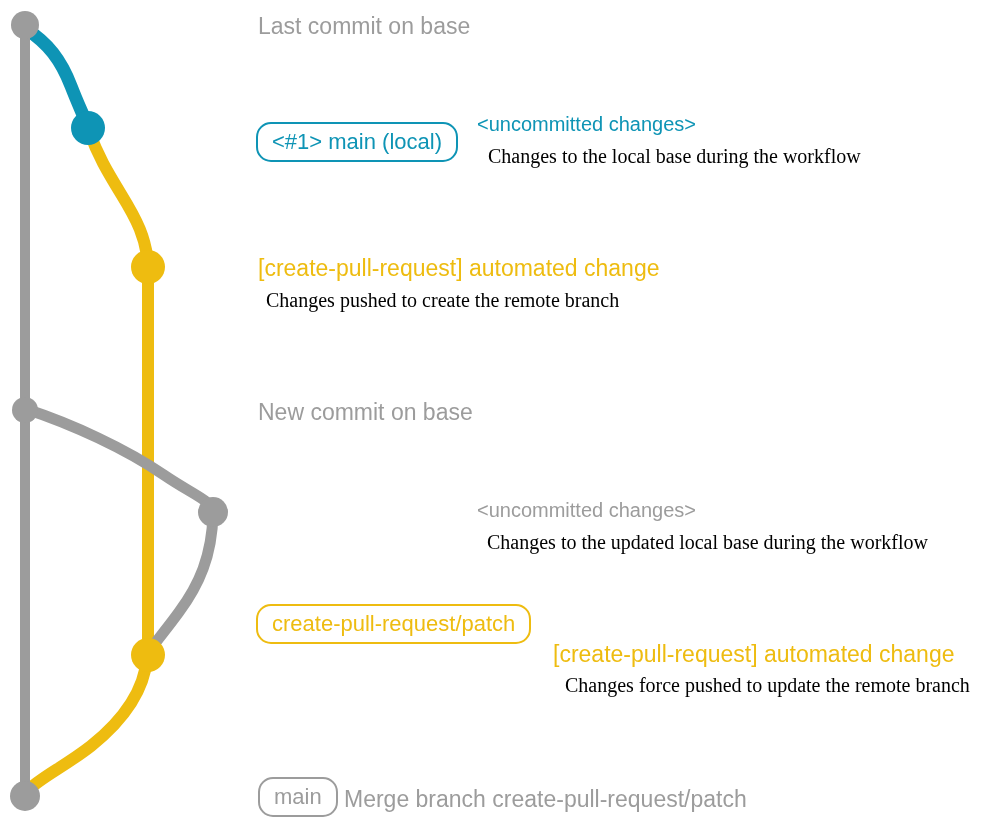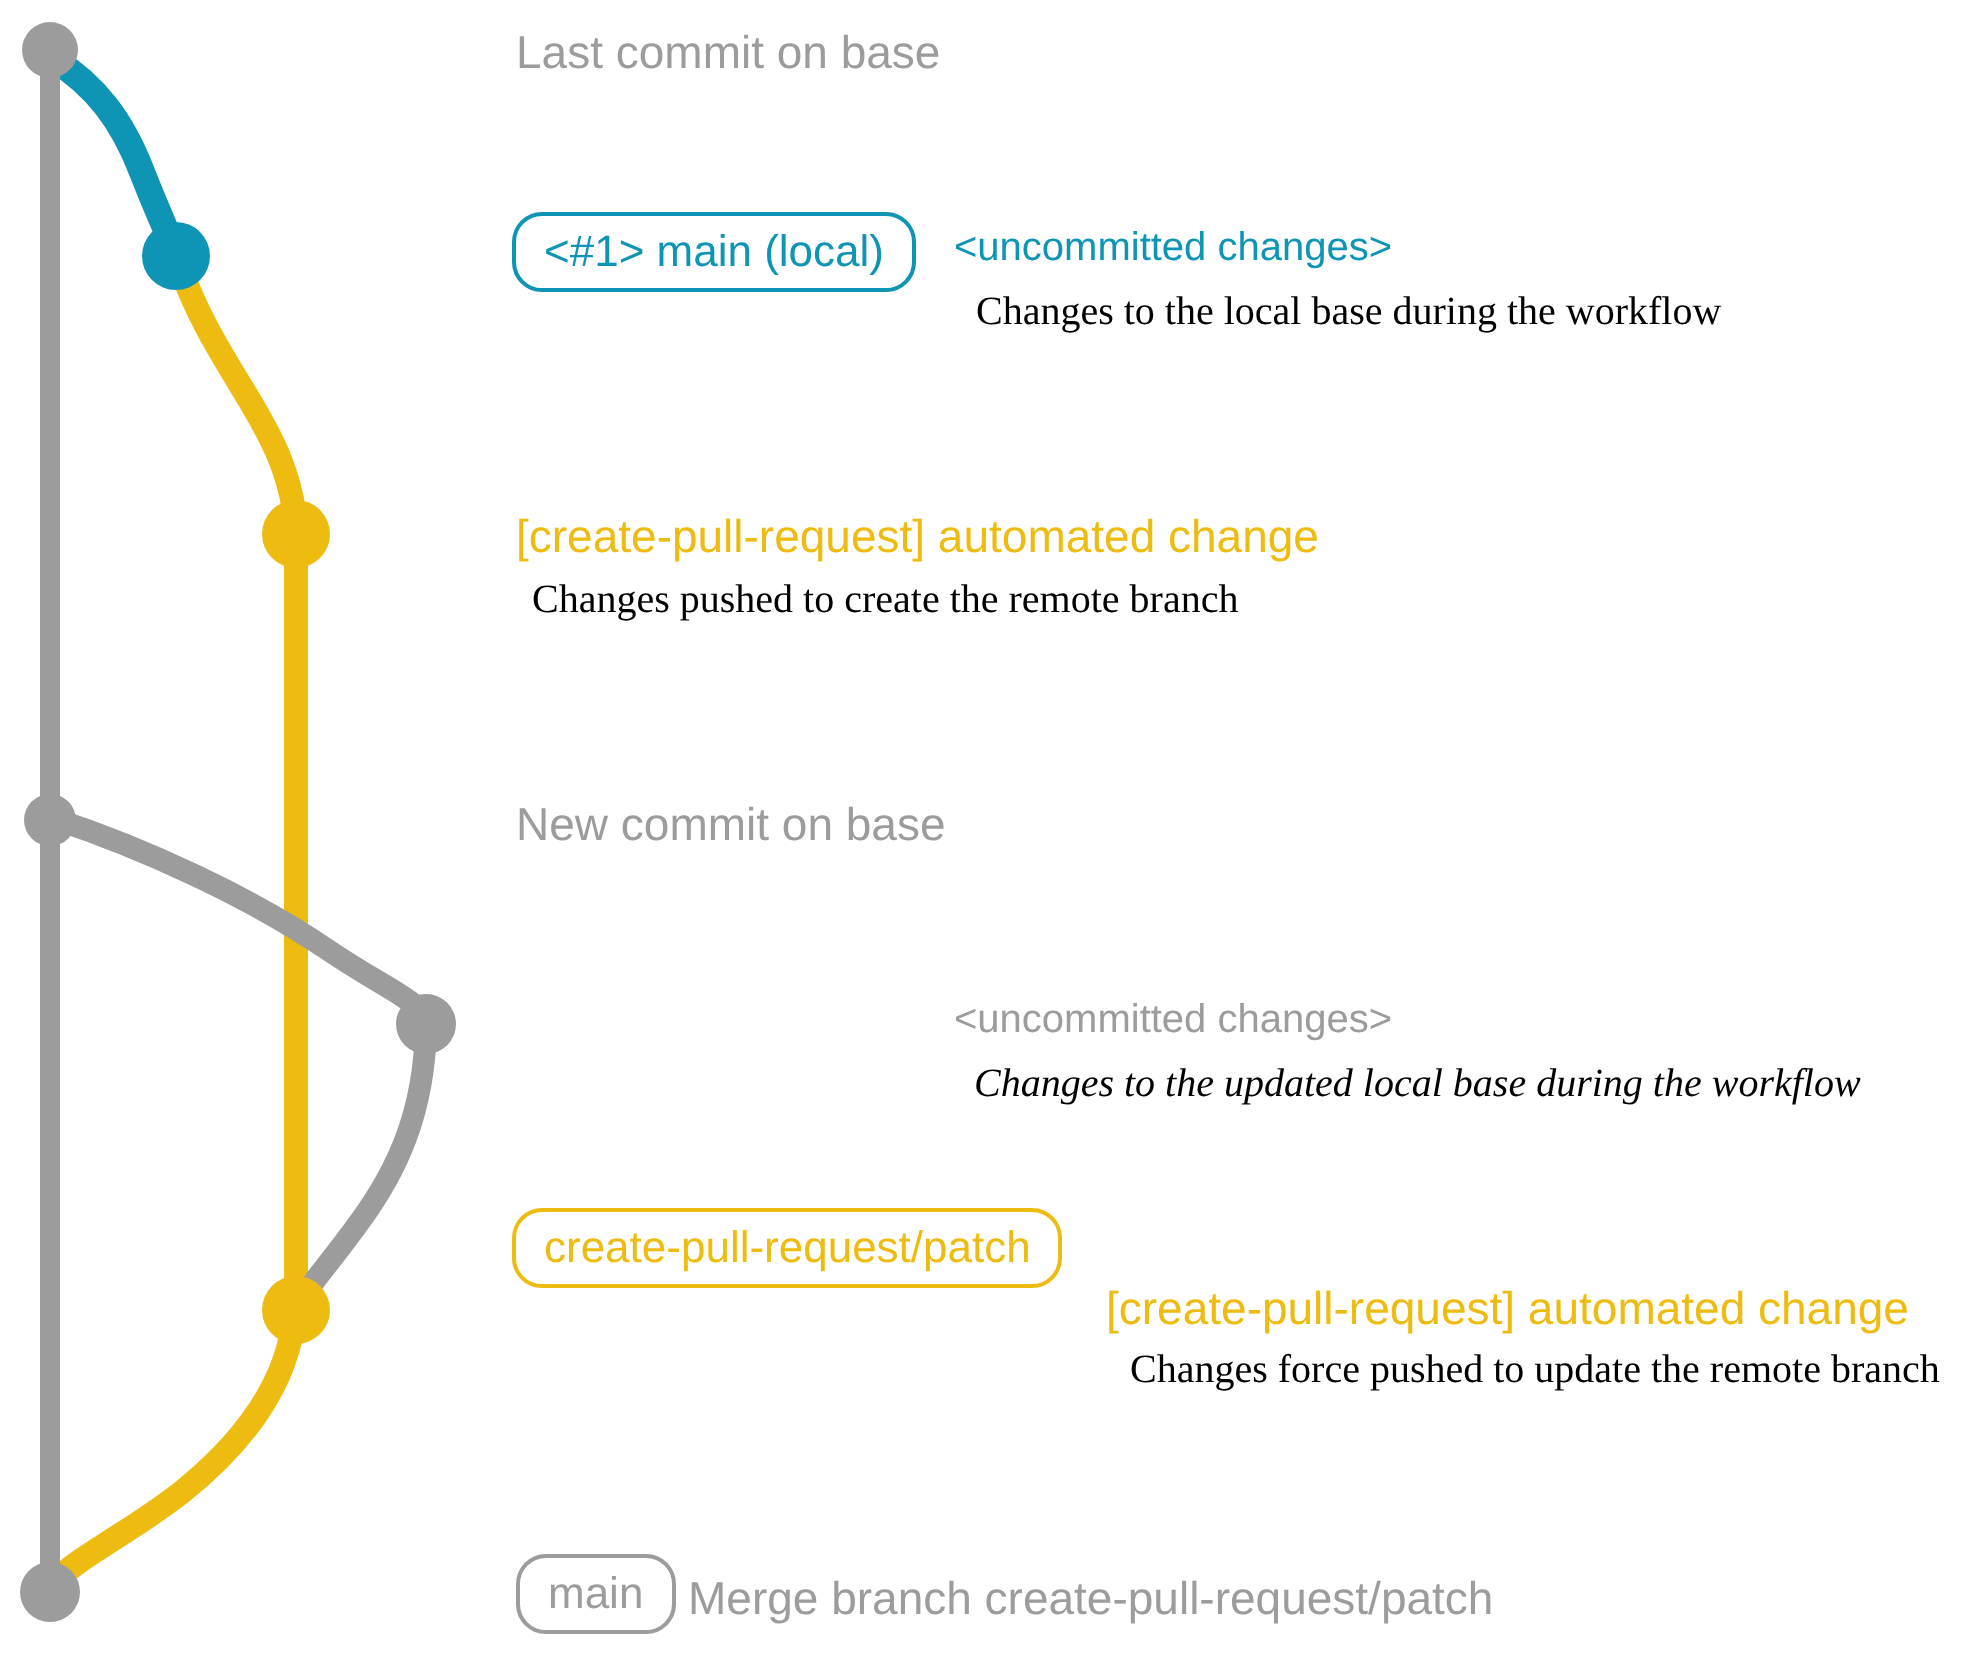--- a/index.html
+++ b/index.html
@@ -53,31 +53,31 @@
     <circle cx="88" cy="128" r="17" fill="var(--c-teal)"></circle>
     <circle cx="148" cy="267" r="17" fill="var(--c-yellow)"></circle>
     <circle cx="25" cy="410" r="13" fill="var(--c-gray)"></circle>
     <circle cx="213" cy="512" r="15" fill="var(--c-gray)"></circle>
     <circle cx="148" cy="655" r="17" fill="var(--c-yellow)"></circle>
     <circle cx="25" cy="796" r="15" fill="var(--c-gray)"></circle>
   </svg>
 
   <div class="ann heading" style="left:258px; top:13px;">Last commit on base</div>
 
-  <div class="ann badge teal" style="left:256px; top:106px;">&lt;#1&gt; main (local)</div>
+  <div class="ann badge teal" style="left:256px; top:122px;">&lt;#1&gt; main (local)</div>
   <div class="ann status teal" style="left:477px; top:113px;">&lt;uncommitted changes&gt;</div>
   <div class="ann desc" style="left:488px; top:145px;">Changes to the local base during the workflow</div>
 
   <div class="ann yellow-title" style="left:258px; top:255px;">[create-pull-request] automated change</div>
   <div class="ann desc" style="left:266px; top:289px;">Changes pushed to create the remote branch</div>
 
   <div class="ann heading" style="left:258px; top:399px;">New commit on base</div>
 
   <div class="ann status gray" style="left:477px; top:499px;">&lt;uncommitted changes&gt;</div>
-  <div class="ann desc" style="left:487px; top:531px;font-style:italic;">Changes to the updated local base during the workflow</div>
+  <div class="ann desc" style="left:487px; top:531px;">Changes to the updated local base during the workflow</div>
 
   <div class="ann badge yellow" style="left:256px; top:604px;">create-pull-request/patch</div>
   <div class="ann yellow-title" style="left:553px; top:641px;">[create-pull-request] automated change</div>
   <div class="ann desc" style="left:565px; top:674px;">Changes force pushed to update the remote branch</div>
 
   <div class="ann badge gray" style="left:258px; top:777px;text-align:right;">main</div>
   <div class="ann gray-label" style="left:344px; top:786px;">Merge branch create-pull-request/patch</div>
 
 </div>
 

